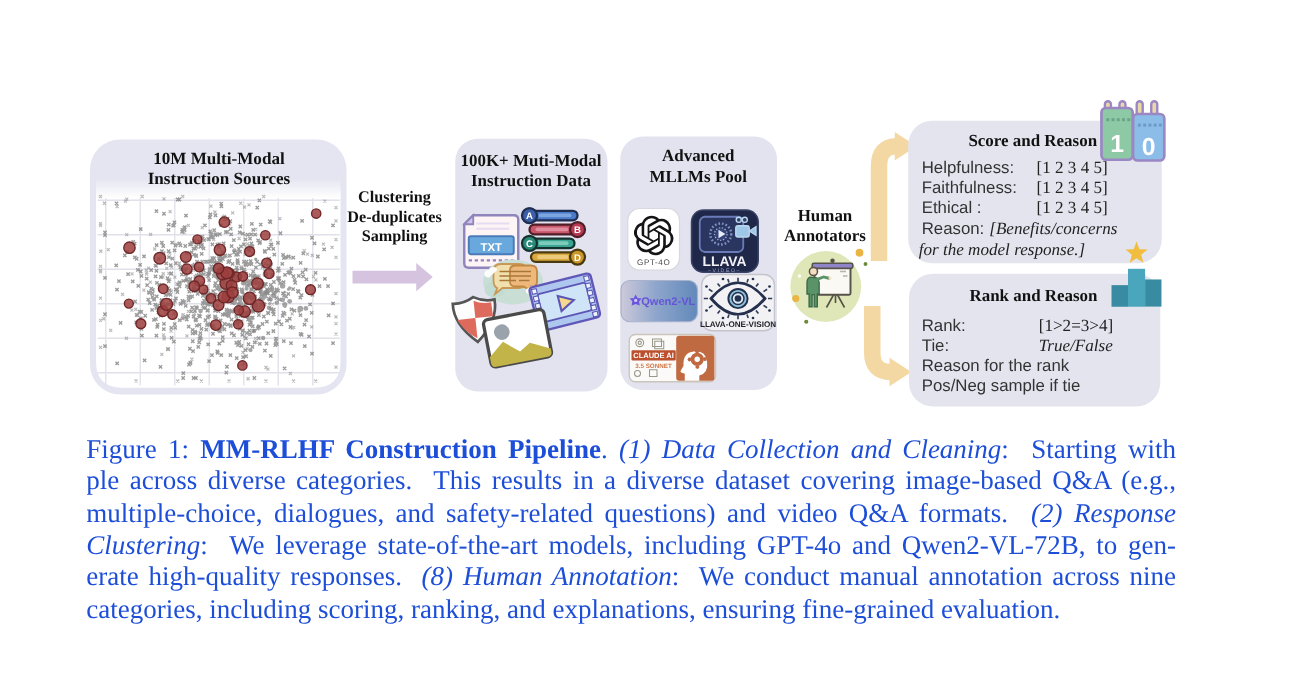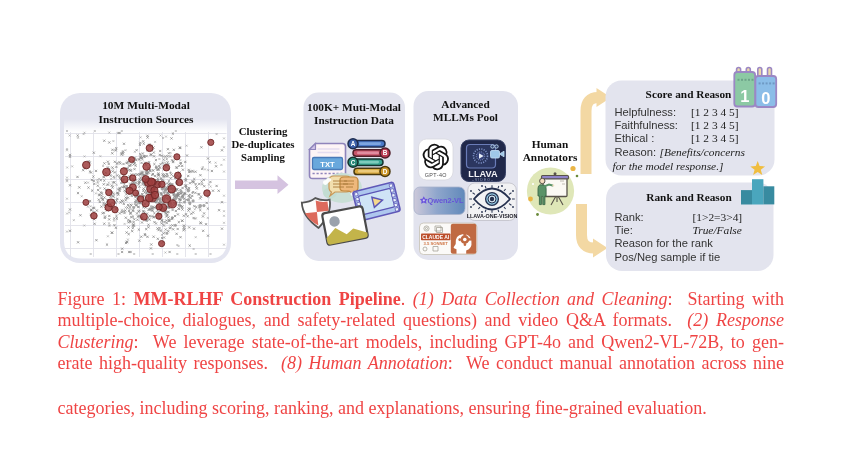--- a/index.html
+++ b/index.html
@@ -1,20 +1,20 @@
 <!DOCTYPE html>
 <html><head><meta charset="utf-8">
 <style>
 html,body{margin:0;padding:0;background:#fff;}
 #c{position:relative;width:860px;height:454px;background:#fff;overflow:hidden;}
 #cap{position:absolute;left:57.5px;top:289.2px;width:726.5px;
-  font-family:"Liberation Serif",serif;font-size:18px;line-height:21.3px;color:#ef4444;}
+  font-family:"Liberation Serif",serif;font-size:18px;line-height:21.3px;color:#1d4ed8;}
 .cl{height:21.3px;overflow:hidden;text-align:justify;}
 .cl::after{content:"";display:inline-block;width:100%;}
-.cl.last{text-align:left;margin-top:24px;}
+.cl.last{text-align:left;}
 .cl.last::after{content:none;}
 #dg{position:absolute;left:0;top:0;}
 </style></head>
 <body>
 <div id="c">
 <div id="dg"><svg width="860" height="290" viewBox="0 0 860 290">
 <defs>
   <linearGradient id="fade" x1="0" y1="0" x2="0" y2="1">
     <stop offset="0" stop-color="#e4e5f0"></stop>
             <stop offset="1" stop-color="#ffffff"></stop>
@@ -446,17 +446,18 @@
 </g>
 
 <polygon points="757.7,161.0 759.6,166.1 765.1,166.4 760.8,169.8 762.3,175.1 757.7,172.1 753.1,175.1 754.6,169.8 750.3,166.4 755.8,166.1" fill="#f0bd3f"></polygon>
 <rect x="741" y="190.1" width="11" height="14.4" fill="#388ba0"></rect>
 <rect x="752" y="179.2" width="11.4" height="25.3" fill="#4aa6bd"></rect>
 <rect x="763.4" y="186.3" width="10.9" height="18.1" fill="#388ba0"></rect>
 
 </svg></div>
 <div id="cap">
       <div class="cl">Figure 1: <b>MM-RLHF Construction Pipeline</b>. <i>(1) Data Collection and Cleaning</i>: &nbsp;Starting with</div>
+<div class="cl">ple across diverse categories. &nbsp;This results in a diverse dataset covering image-based Q&amp;A (e.g.,</div>
 <div class="cl">multiple-choice, dialogues, and safety-related questions) and video Q&amp;A formats. &nbsp;<i>(2) Response</i></div>
 <div class="cl"><i>Clustering</i>: &nbsp;We leverage state-of-the-art models, including GPT-4o and Qwen2-VL-72B, to gen-</div>
 <div class="cl">erate high-quality responses. &nbsp;<i>(8) Human Annotation</i>: &nbsp;We conduct manual annotation across nine</div>
 <div class="cl last">categories, including scoring, ranking, and explanations, ensuring fine-grained evaluation.</div>
     </div>
 </div>
 </body></html>

